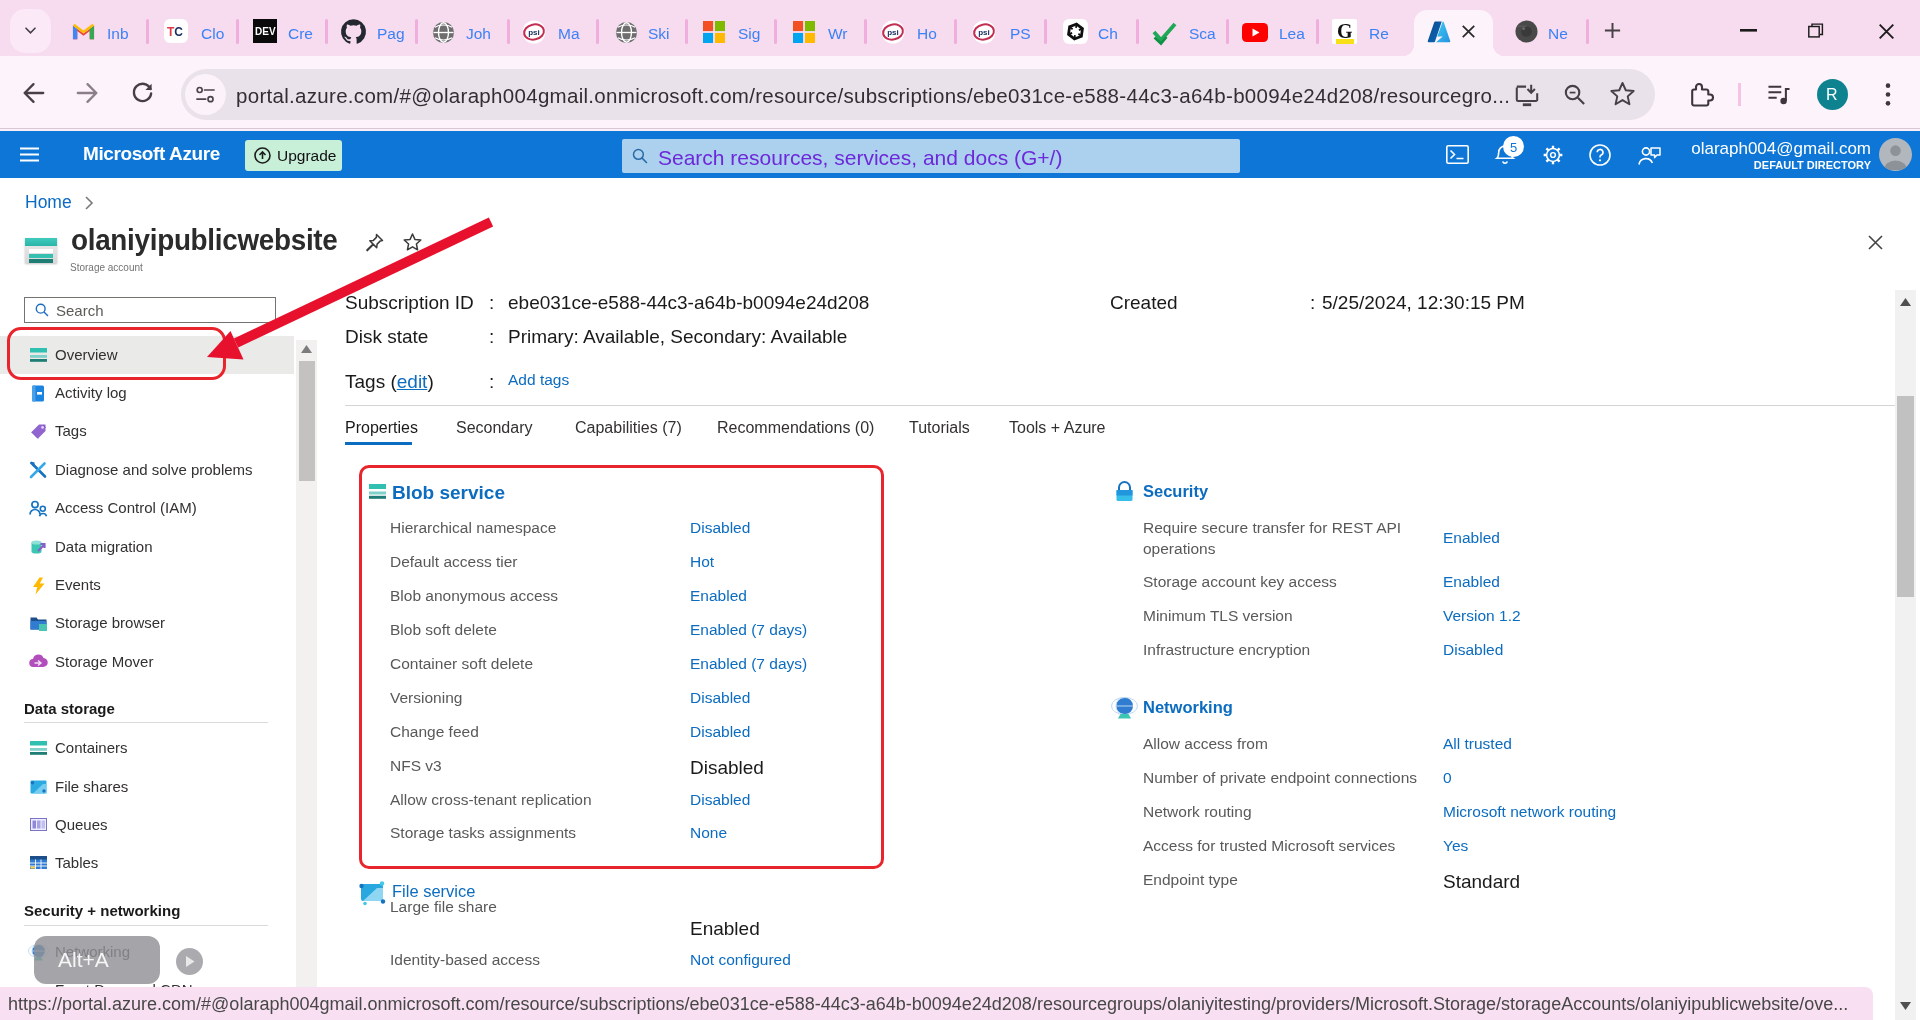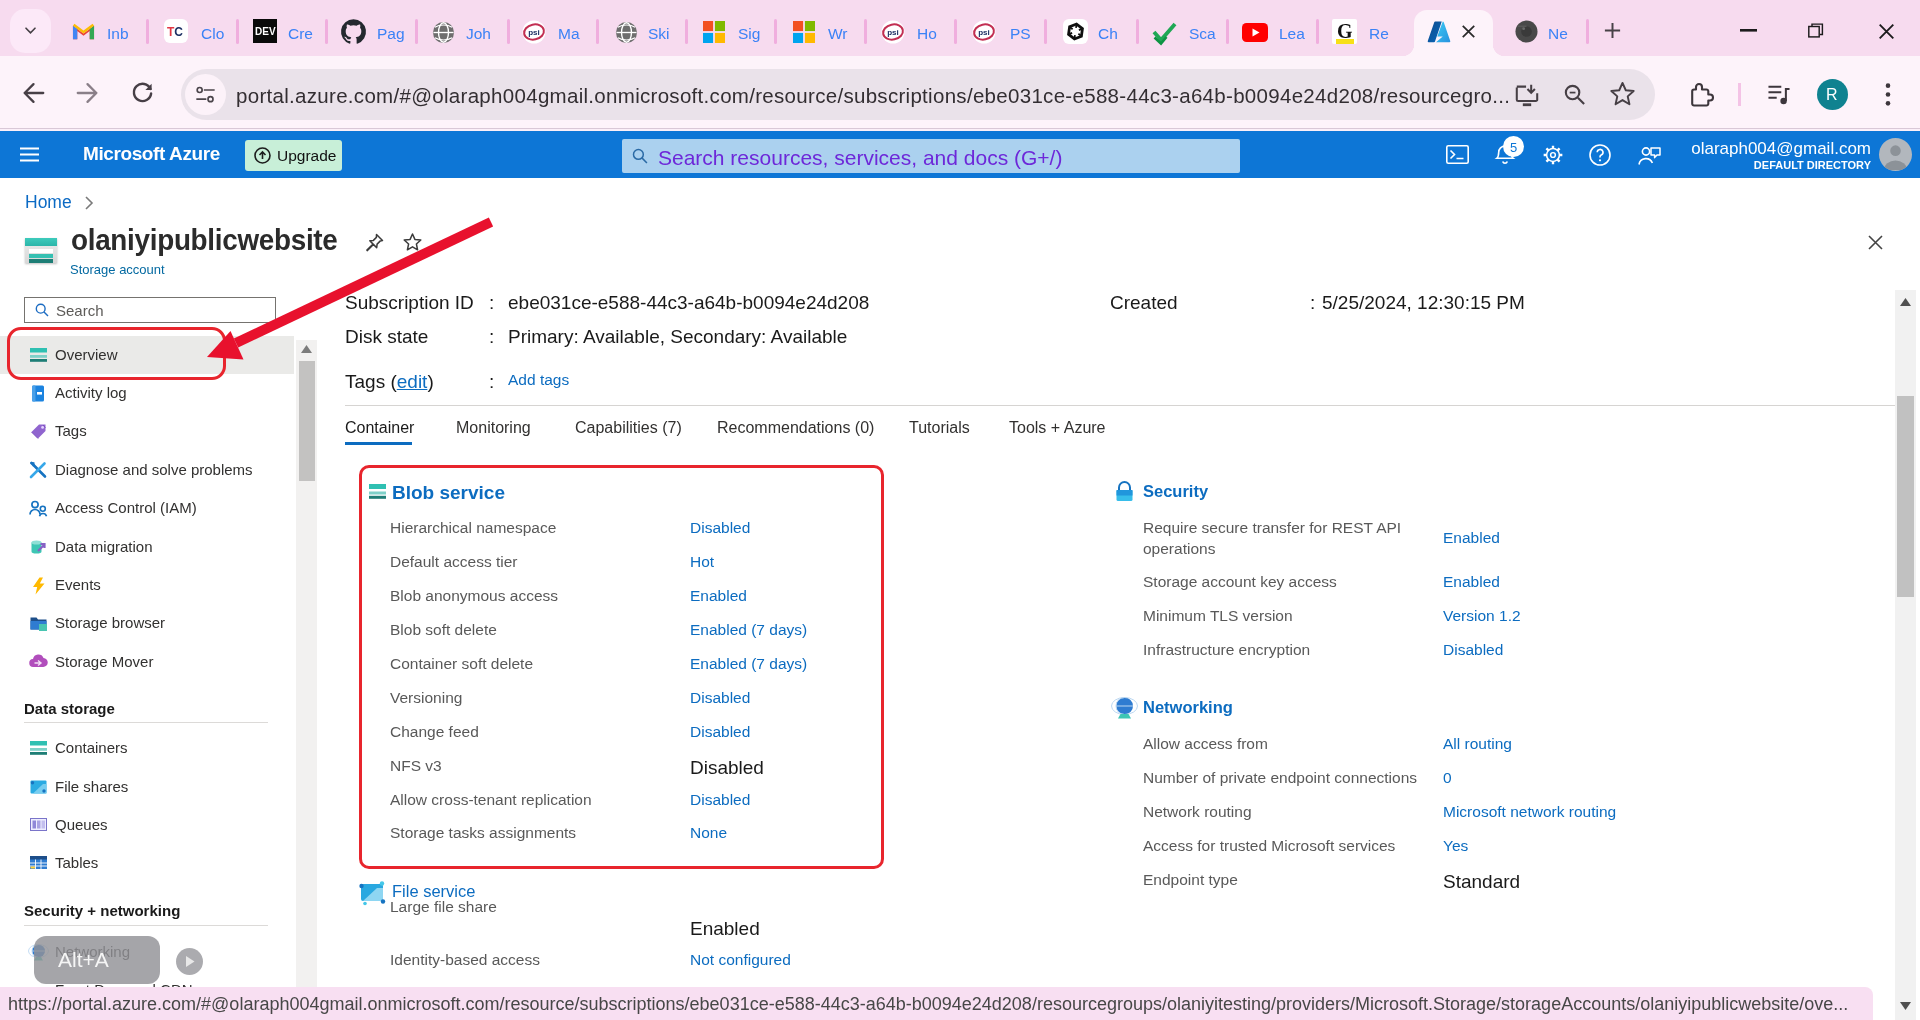--- a/index.html
+++ b/index.html
@@ -281,21 +281,21 @@
 <div class="t" style="left:71px;top:226px;font-size:29px;line-height:29px;color:#2b2b2b;font-weight:bold;letter-spacing:-0.3px;transform:scaleX(.96);transform-origin:0 0">olaniyipublicwebsite</div>
 <svg style="left:366px;top:233px" width="18" height="19" viewBox="0 0 18 19">
       <path d="M10.5 1.5 l6 6 -2.4.6 -3 3 -.4 3.6 -3.3-3.3 -6 6.2 -.5-.5 6.2-6 -3.3-3.3 3.6-.4 3-3z" fill="none" stroke="#3b3b3b" stroke-width="1.5" stroke-linejoin="round"></path>
     </svg>
 <svg style="left:403px;top:233px" width="19" height="18" viewBox="0 0 19 18">
       <path d="M9.5 1 l2.4 5.4 5.9.6 -4.4 4 1.2 5.8 -5.1-3 -5.1 3 1.2-5.8 -4.4-4 5.9-.6z" fill="none" stroke="#3b3b3b" stroke-width="1.5" stroke-linejoin="round"></path>
     </svg>
 <svg style="left:1868px;top:235px" width="15" height="15" viewBox="0 0 15 15">
       <path d="M1 1 L14 14 M14 1 L1 14" stroke="#444" stroke-width="1.6"></path>
     </svg>
-<div class="t" style="left:70px;top:262px;font-size:13px;color:#0369a1">Storage account</div>
+<div class="t" style="left:70px;top:262px;font-size:10px;color:#737373">Storage account</div>
 
 <div class="ab" style="left:24px;top:297px;width:252px;height:26px;border:1px solid #75736f;background:#fff"></div>
 <svg style="left:35px;top:303px" width="14" height="14" viewBox="0 0 14 14">
       <circle cx="5.7" cy="5.7" r="4.4" fill="none" stroke="#1c6cc2" stroke-width="1.4"></circle>
       <path d="M9 9 L13 13" stroke="#1c6cc2" stroke-width="1.4"></path>
     </svg>
 <div class="t" style="left:56px;top:302px;font-size:15px;color:#5d5b58">Search</div>
 <div class="ab" style="left:0;top:336px;width:294px;height:38px;background:#eaeae8"></div>
 <div class="t" style="left:55px;top:346px;font-size:15px;color:#323130">Overview</div>
 <svg style="left:30px;top:348px" width="17" height="14" viewBox="0 0 17 14">
@@ -411,22 +411,22 @@
 <div class="t lk" style="left:1310px;top:292px">:</div>
 <div class="t lk" style="left:1322px;top:292px">5/25/2024, 12:30:15 PM</div>
 <div class="t lk" style="left:345px;top:326px">Disk state</div>
 <div class="t lk" style="left:489px;top:326px">:</div>
 <div class="t lk" style="left:508px;top:326px">Primary: Available, Secondary: Available</div>
 <div class="t lk" style="left:345px;top:371px">Tags (<span style="color:#0c6cc0;text-decoration:underline">edit</span>)</div>
 <div class="t lk" style="left:489px;top:371px">:</div>
 <div class="t lv" style="left:508px;top:371px">Add tags</div>
 <div class="ab" style="left:345px;top:405px;width:1550px;height:1px;background:#d6d4d2"></div>
 
-<div class="t" style="left:345px;top:419px;font-size:16px;color:#1a1a1a">Container</div>
-<div class="t" style="left:456px;top:419px;font-size:16px;color:#323130">Monitoring</div>
+<div class="t" style="left:345px;top:419px;font-size:16px;color:#1a1a1a">Properties</div>
+<div class="t" style="left:456px;top:419px;font-size:16px;color:#323130">Secondary</div>
 <div class="t" style="left:575px;top:419px;font-size:16px;color:#323130">Capabilities (7)</div>
 <div class="t" style="left:717px;top:419px;font-size:16px;color:#323130">Recommendations (0)</div>
 <div class="t" style="left:909px;top:419px;font-size:16px;color:#323130">Tutorials</div>
 <div class="t" style="left:1009px;top:419px;font-size:16px;color:#323130">Tools + Azure</div>
 <div class="ab" style="left:345px;top:442px;width:67px;height:3px;background:#0c6cc0"></div>
 
 <svg style="left:369px;top:484px" width="17" height="15" viewBox="0 0 17 15">
       <rect x="0" y="0" width="17" height="5" fill="#2fc0b2"></rect>
       <rect x="0" y="7.5" width="17" height="3" fill="#7fd1c9"></rect>
       <rect x="0" y="11.8" width="17" height="3" fill="#1e7e76"></rect>
@@ -467,21 +467,21 @@
 <div class="t lb" style="left:1143px;top:573px">Storage account key access</div><div class="t lv" style="left:1443px;top:573px">Enabled</div>
 <div class="t lb" style="left:1143px;top:607px">Minimum TLS version</div><div class="t lv" style="left:1443px;top:607px">Version 1.2</div>
 <div class="t lb" style="left:1143px;top:641px">Infrastructure encryption</div><div class="t lv" style="left:1443px;top:641px">Disabled</div>
 
 <svg style="left:1113px;top:697px" width="23" height="22" viewBox="0 0 23 22">
       <circle cx="11.5" cy="9" r="8.5" fill="#2f7cd1"></circle>
       <path d="M11.5 .5 a8.5 8.5 0 0 0 0 17 a13 8.5 0 0 1 0-17z M3 9 h17 M11.5 .5 a13 8.5 0 0 1 0 17" stroke="#bcd8f2" stroke-width="1" fill="none"></path>
       <path d="M5 21.5 l2.5-4.5 h8 l2.5 4.5z" fill="#3ec6b4"></path>
     </svg>
 <div class="t" style="left:1143px;top:698px;font-size:16.5px;color:#0c6cc0;font-weight:bold">Networking</div>
-<div class="t lb" style="left:1143px;top:735px">Allow access from</div><div class="t lv" style="left:1443px;top:735px">All routing</div>
+<div class="t lb" style="left:1143px;top:735px">Allow access from</div><div class="t lv" style="left:1443px;top:735px">All trusted</div>
 <div class="t lb" style="left:1143px;top:769px">Number of private endpoint connections</div><div class="t lv" style="left:1443px;top:769px">0</div>
 <div class="t lb" style="left:1143px;top:803px">Network routing</div><div class="t lv" style="left:1443px;top:803px">Microsoft network routing</div>
 <div class="t lb" style="left:1143px;top:837px">Access for trusted Microsoft services</div><div class="t lv" style="left:1443px;top:837px">Yes</div>
 <div class="t lb" style="left:1143px;top:871px">Endpoint type</div><div class="t lk" style="left:1443px;top:871px">Standard</div>
 
 <div class="ab" style="left:1895px;top:290px;width:21px;height:730px;background:#f1f1f1"></div>
 <svg style="left:1900px;top:298px" width="11" height="8" viewBox="0 0 11 8">
       <path d="M5.5 0 L11 8 H0z" fill="#505050"></path>
     </svg>
 <svg style="left:1900px;top:1002px" width="11" height="8" viewBox="0 0 11 8">

